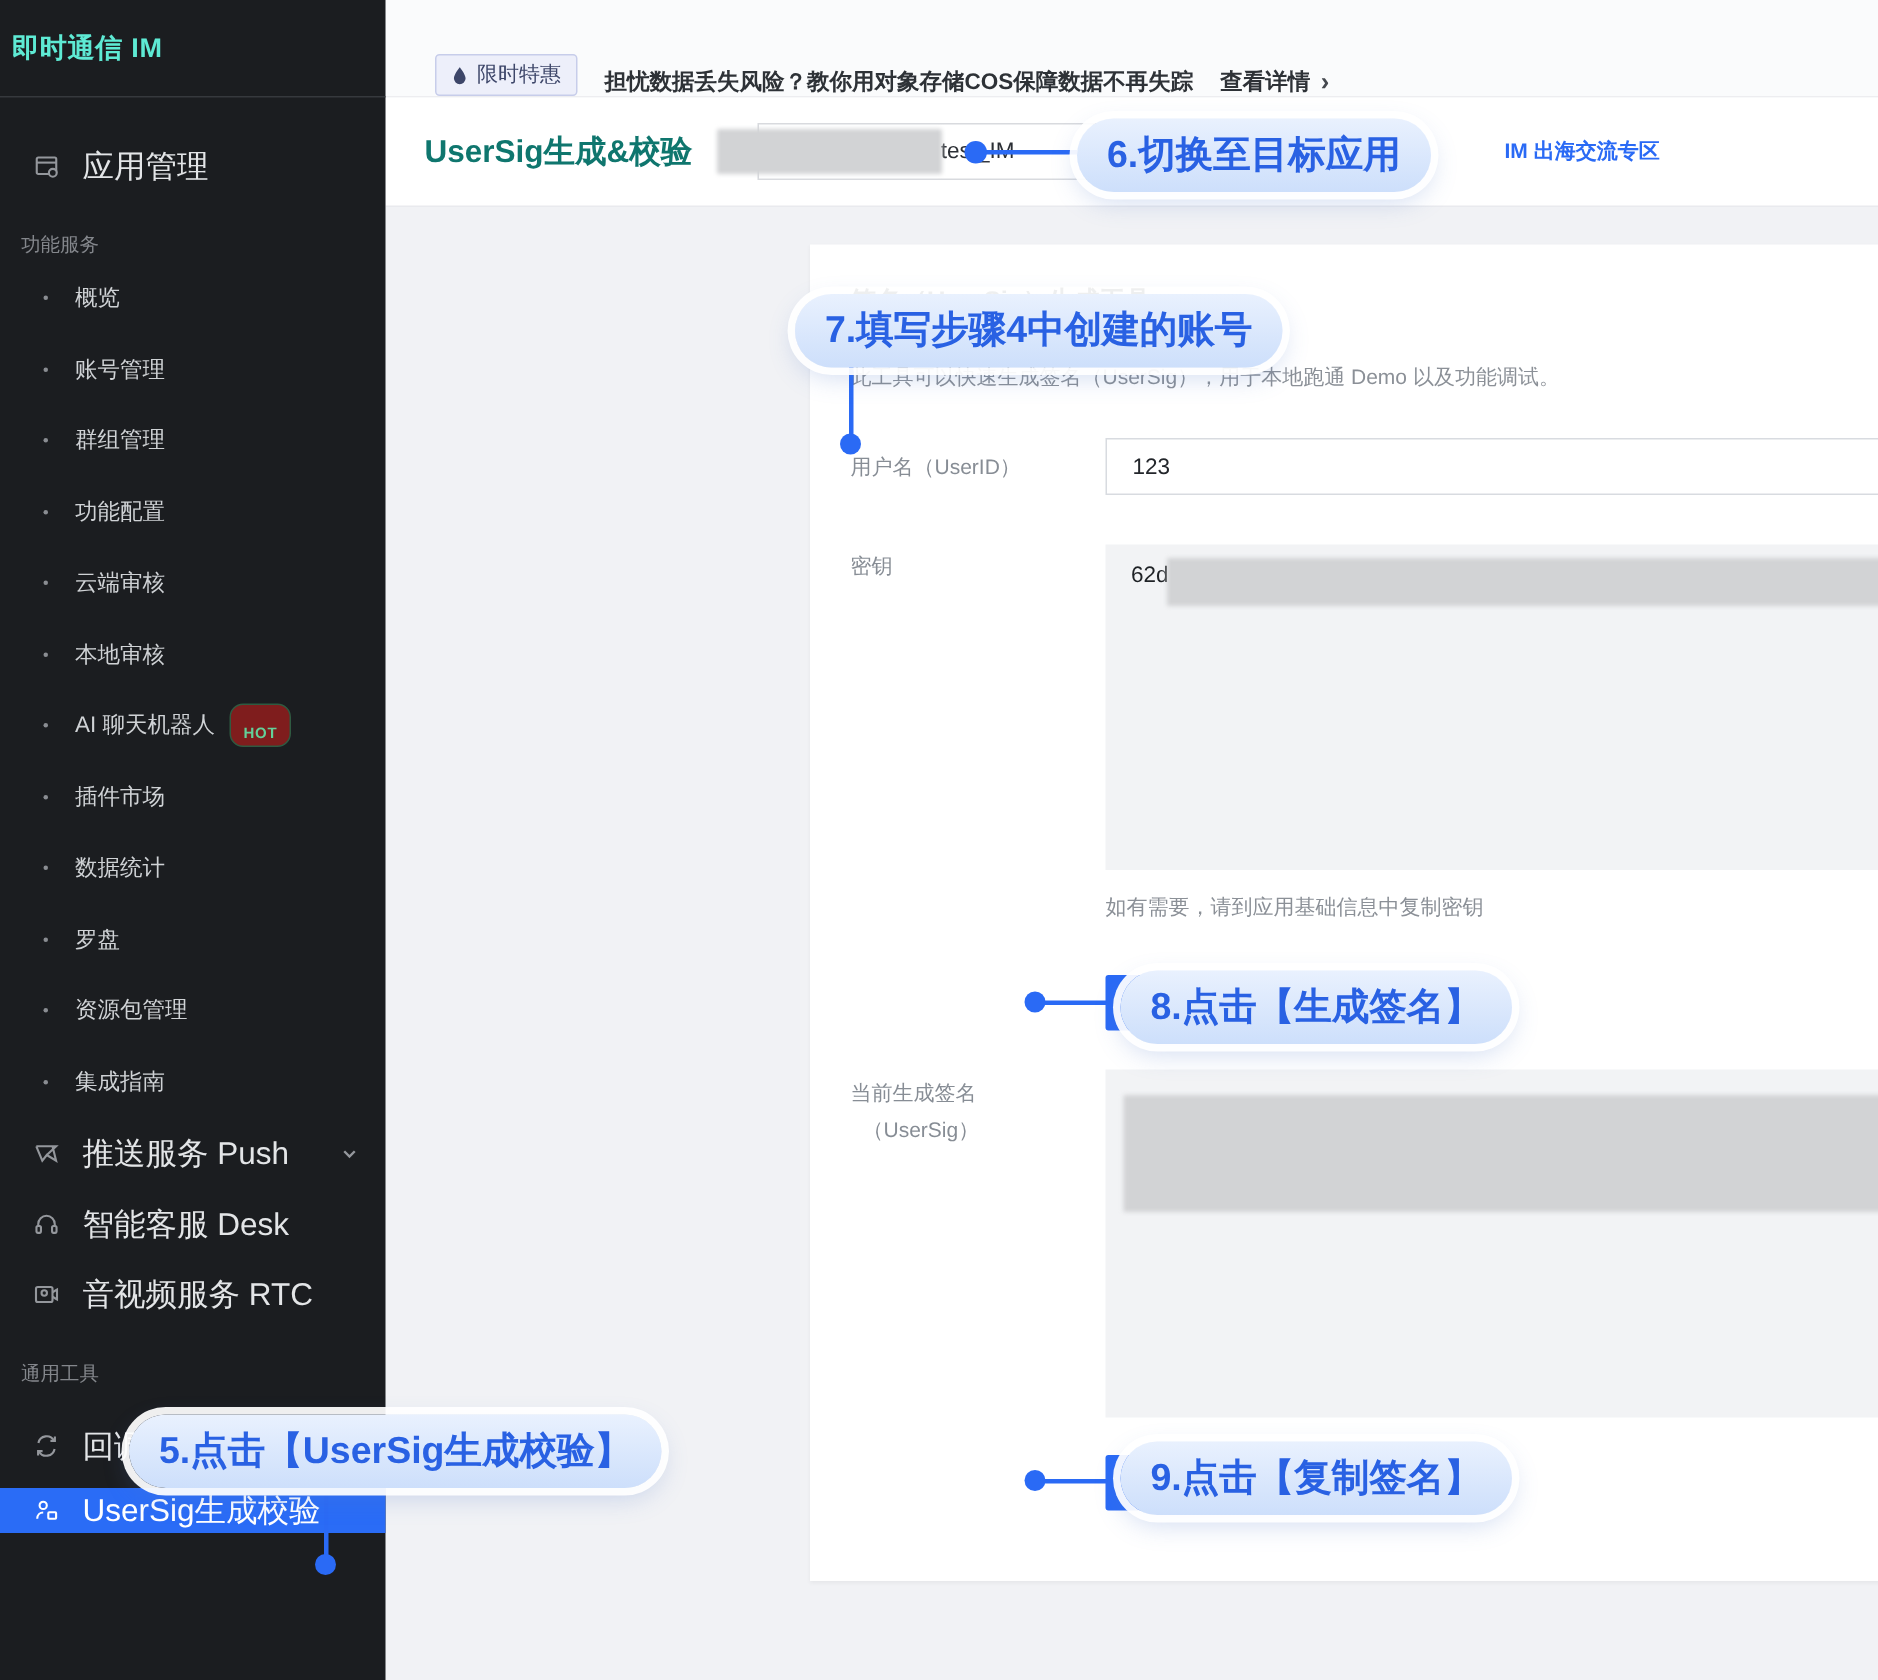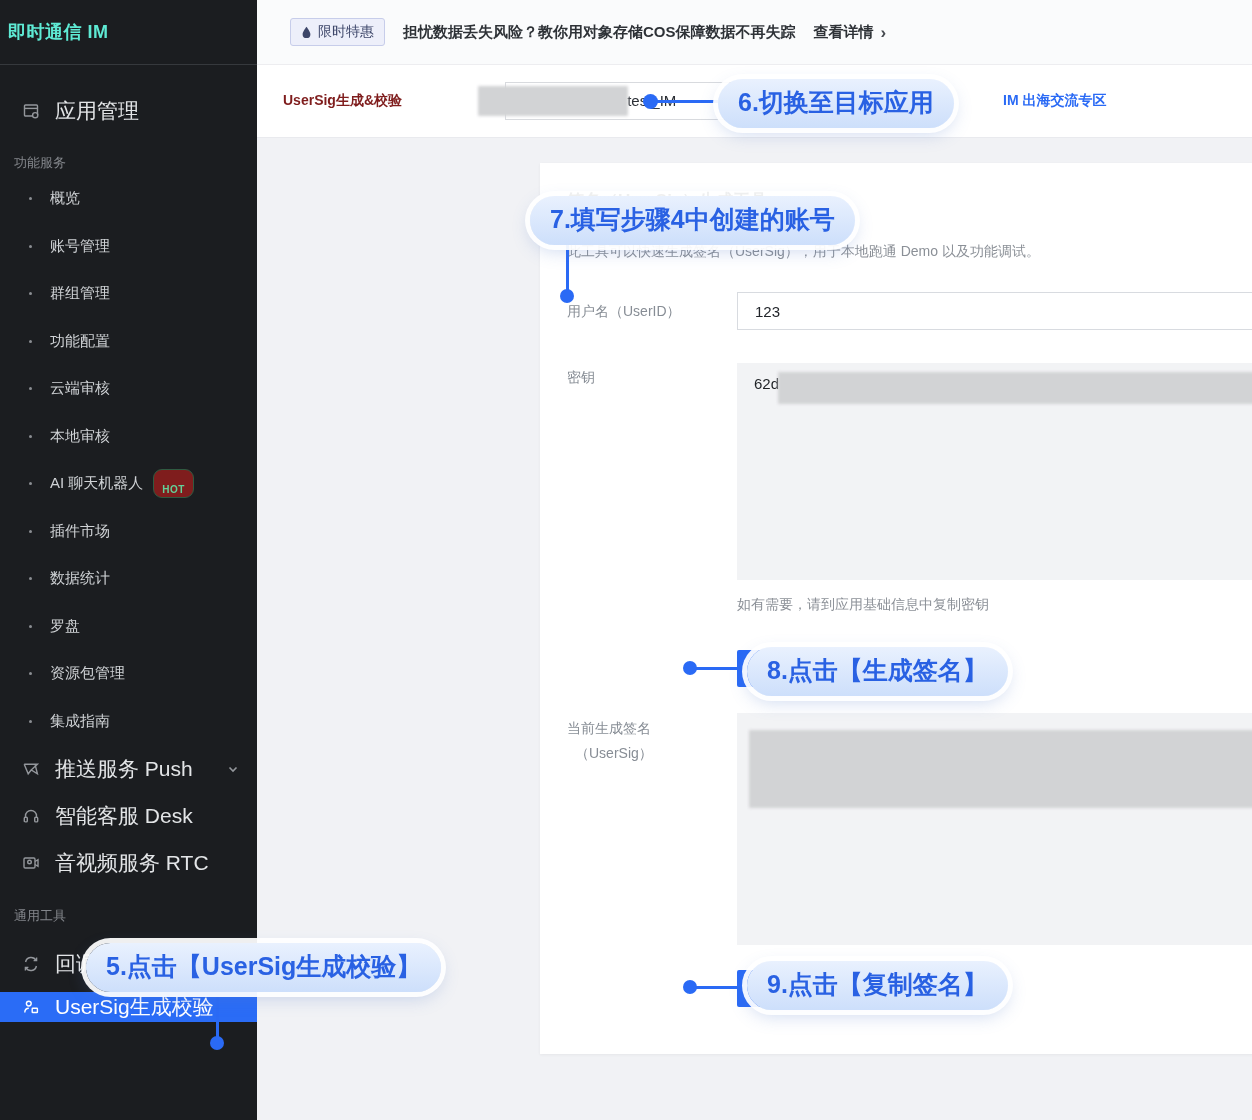--- a/index.html
+++ b/index.html
@@ -45,35 +45,35 @@
   }
   .sb-active { background:#2a6cf6; height:30px; }
   .sb-active, .sb-active svg { color:#ffffff !important; }
   .mt26{margin-top:26px}.mt20{margin-top:20px}.mt16{margin-top:16px}
   .mt4{margin-top:4px}.mt7{margin-top:7px}.mt21{margin-top:21px}.mt8{margin-top:8px}
 
   
   .right { position:absolute; left:257px; top:0; width:995px; }
   .banner {
     height:65px; background:#fafbfc; border-bottom:1px solid #ededf0;
-    display:flex; align-items:center; padding-left:33px; gap:18px;
+    display:flex; align-items:flex-end; padding-left:33px; gap:18px;
   }
   .promo-badge {
     display:flex; align-items:center; gap:6px;
     border:1px solid #c7cdea; background:#edeffa; color:#3d4669;
     font-size:14px; padding:4px 10px; border-radius:3px; cursor:pointer;
   }
   .banner-text { font-size:15px; color:#2e3237; font-weight:bold; }
   .banner-link { font-size:15px; color:#2e3237; font-weight:bold; display:flex; align-items:center; gap:7px; cursor:pointer; }
   .banner-link .arr { font-size:17px; line-height:1; color:#45494f; }
 
   .page-header { height:73px; background:#ffffff; border-bottom:1px solid #e9eaee; position:relative; }
   .ph-title {
     position:absolute; left:26px; top:50%; transform:translateY(-50%);
-    font-size:14px; font-weight:bold; color:#7f1d1d;
+    font-size:21px; font-weight:bold; color:#0f766e;
   }
   .app-select {
     position:absolute; left:248px; top:17px; width:232px; height:38px;
     border:1px solid #d8dade; background:#fff; cursor:pointer;
   }
   .app-select-text { position:absolute; left:112px; top:9px; font-size:15px; color:#2b2f35; }
   .redact { position:absolute; background:#d2d3d5; filter:blur(1.5px); border-radius:1px; }
   .redact-select { left:-28px; top:3px; width:150px; height:30px; z-index:2; }
   .ph-link {
     position:absolute; left:746px; top:50%; transform:translateY(-50%);

